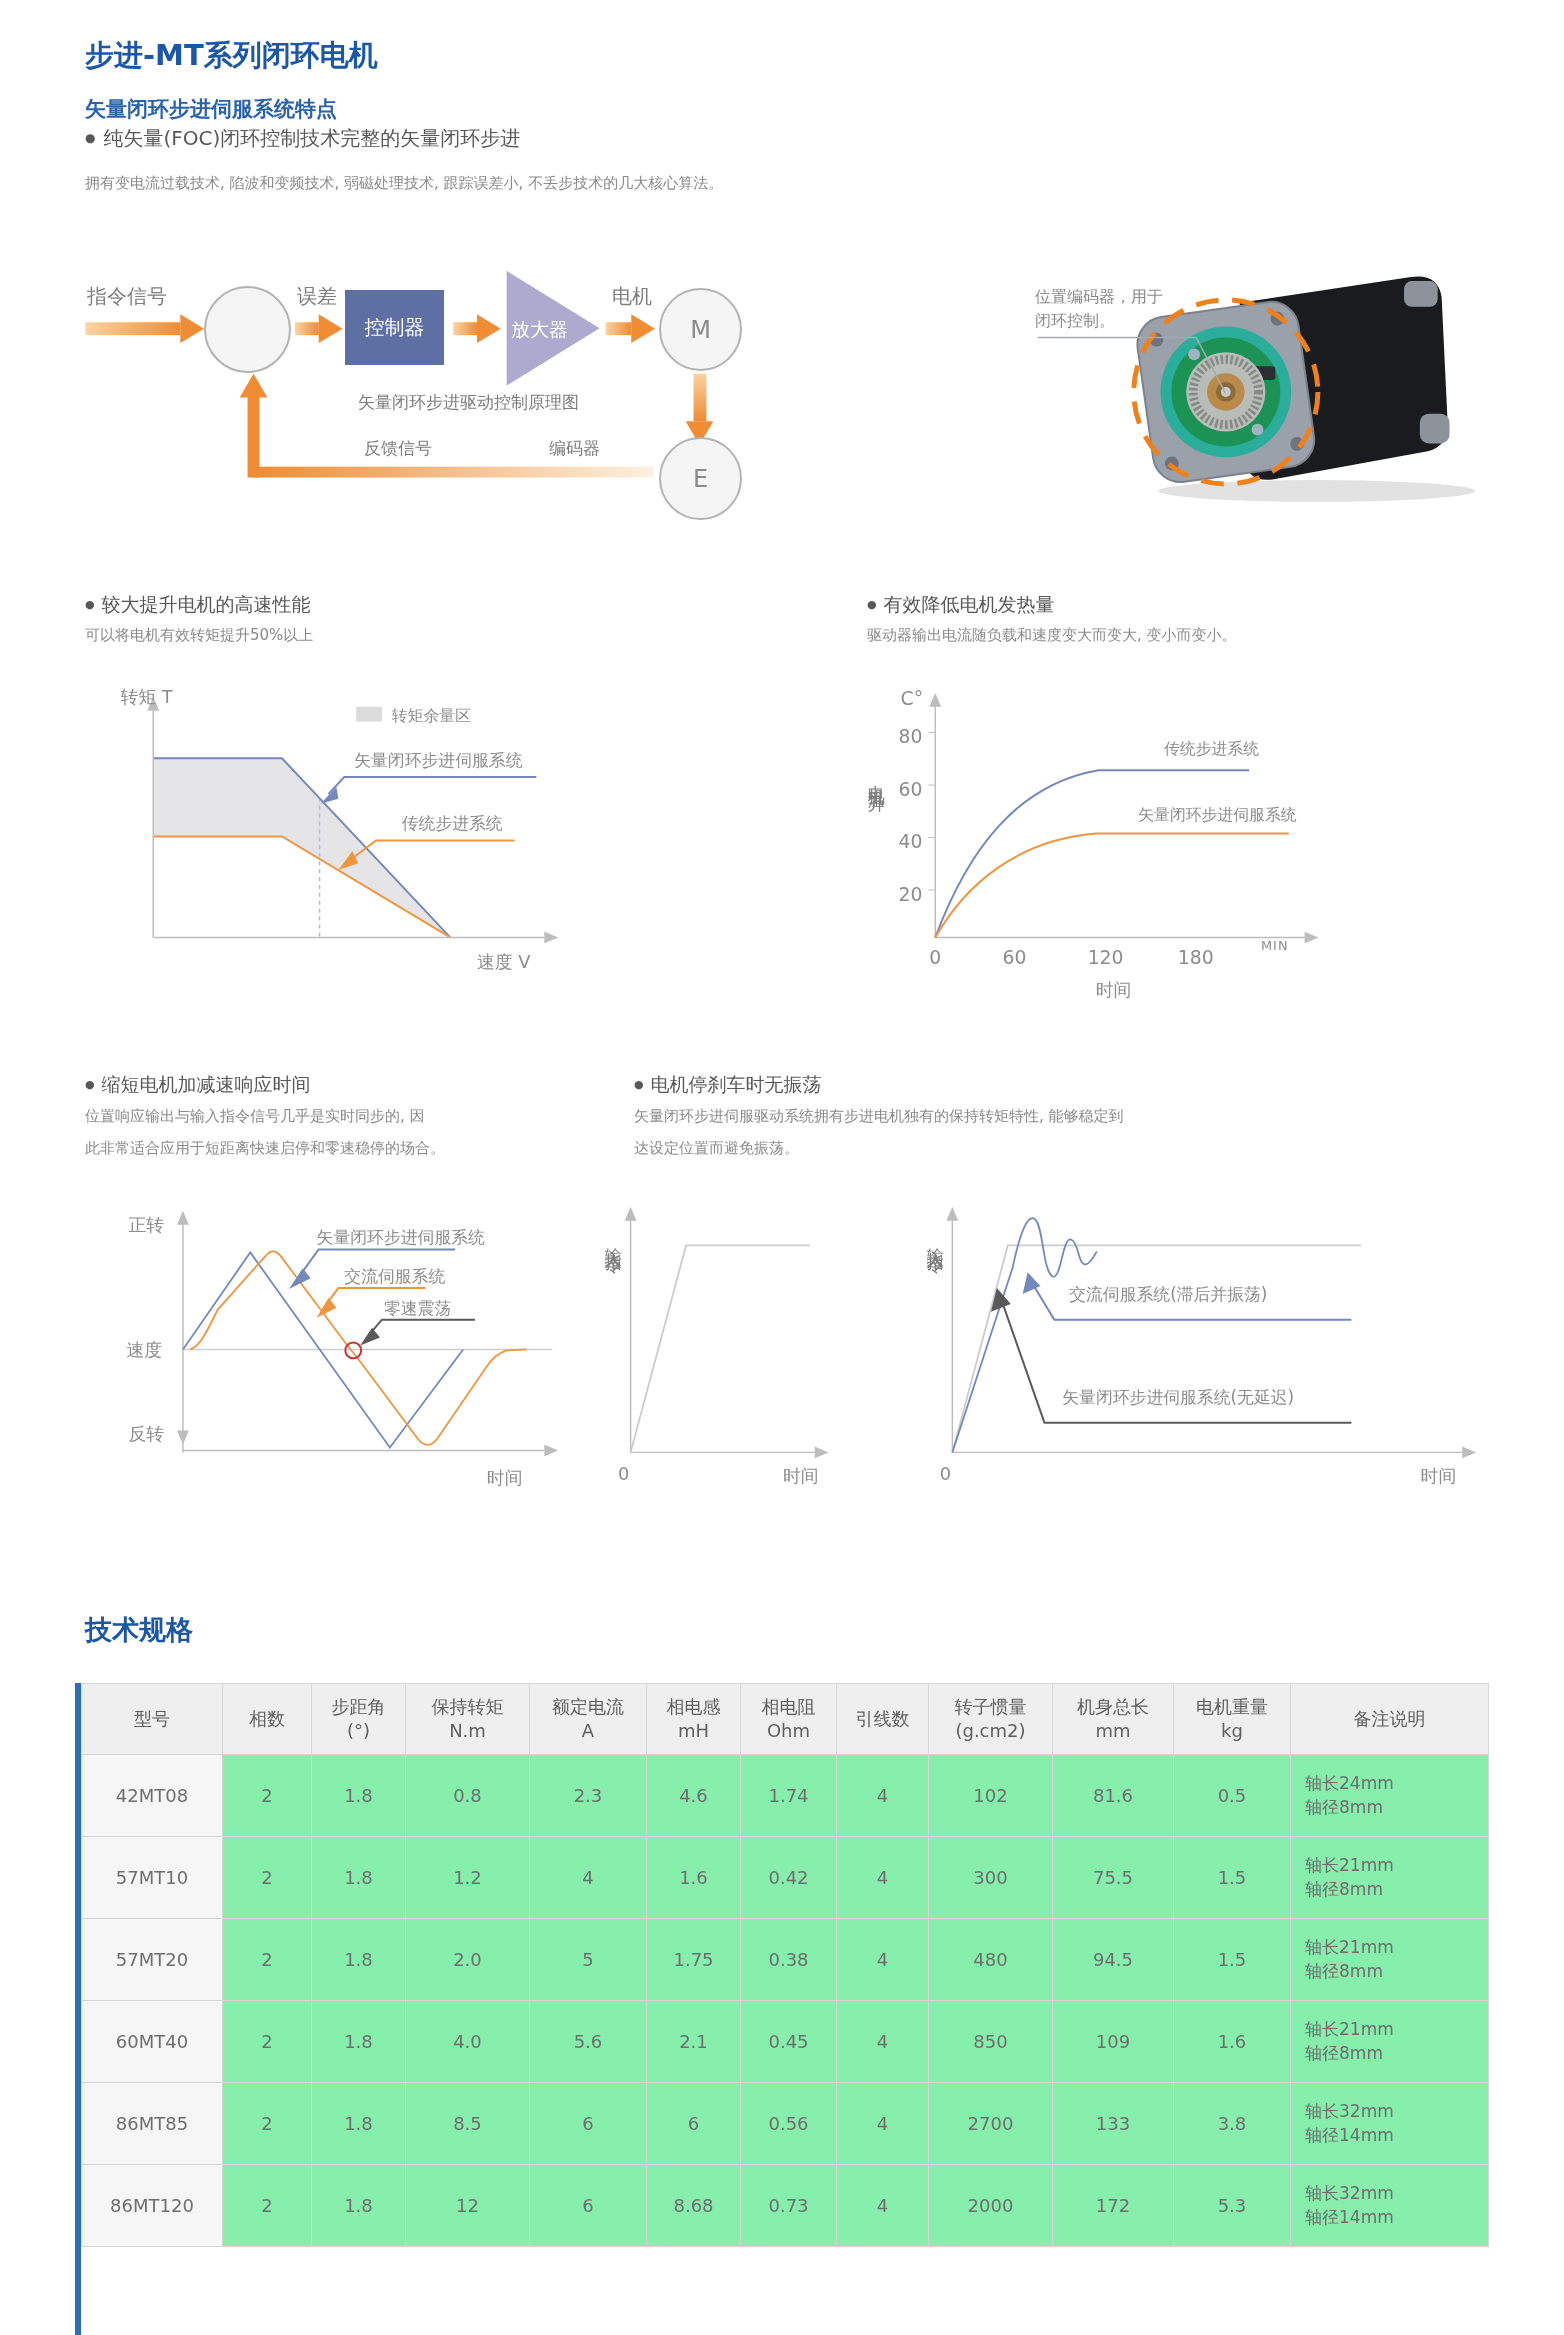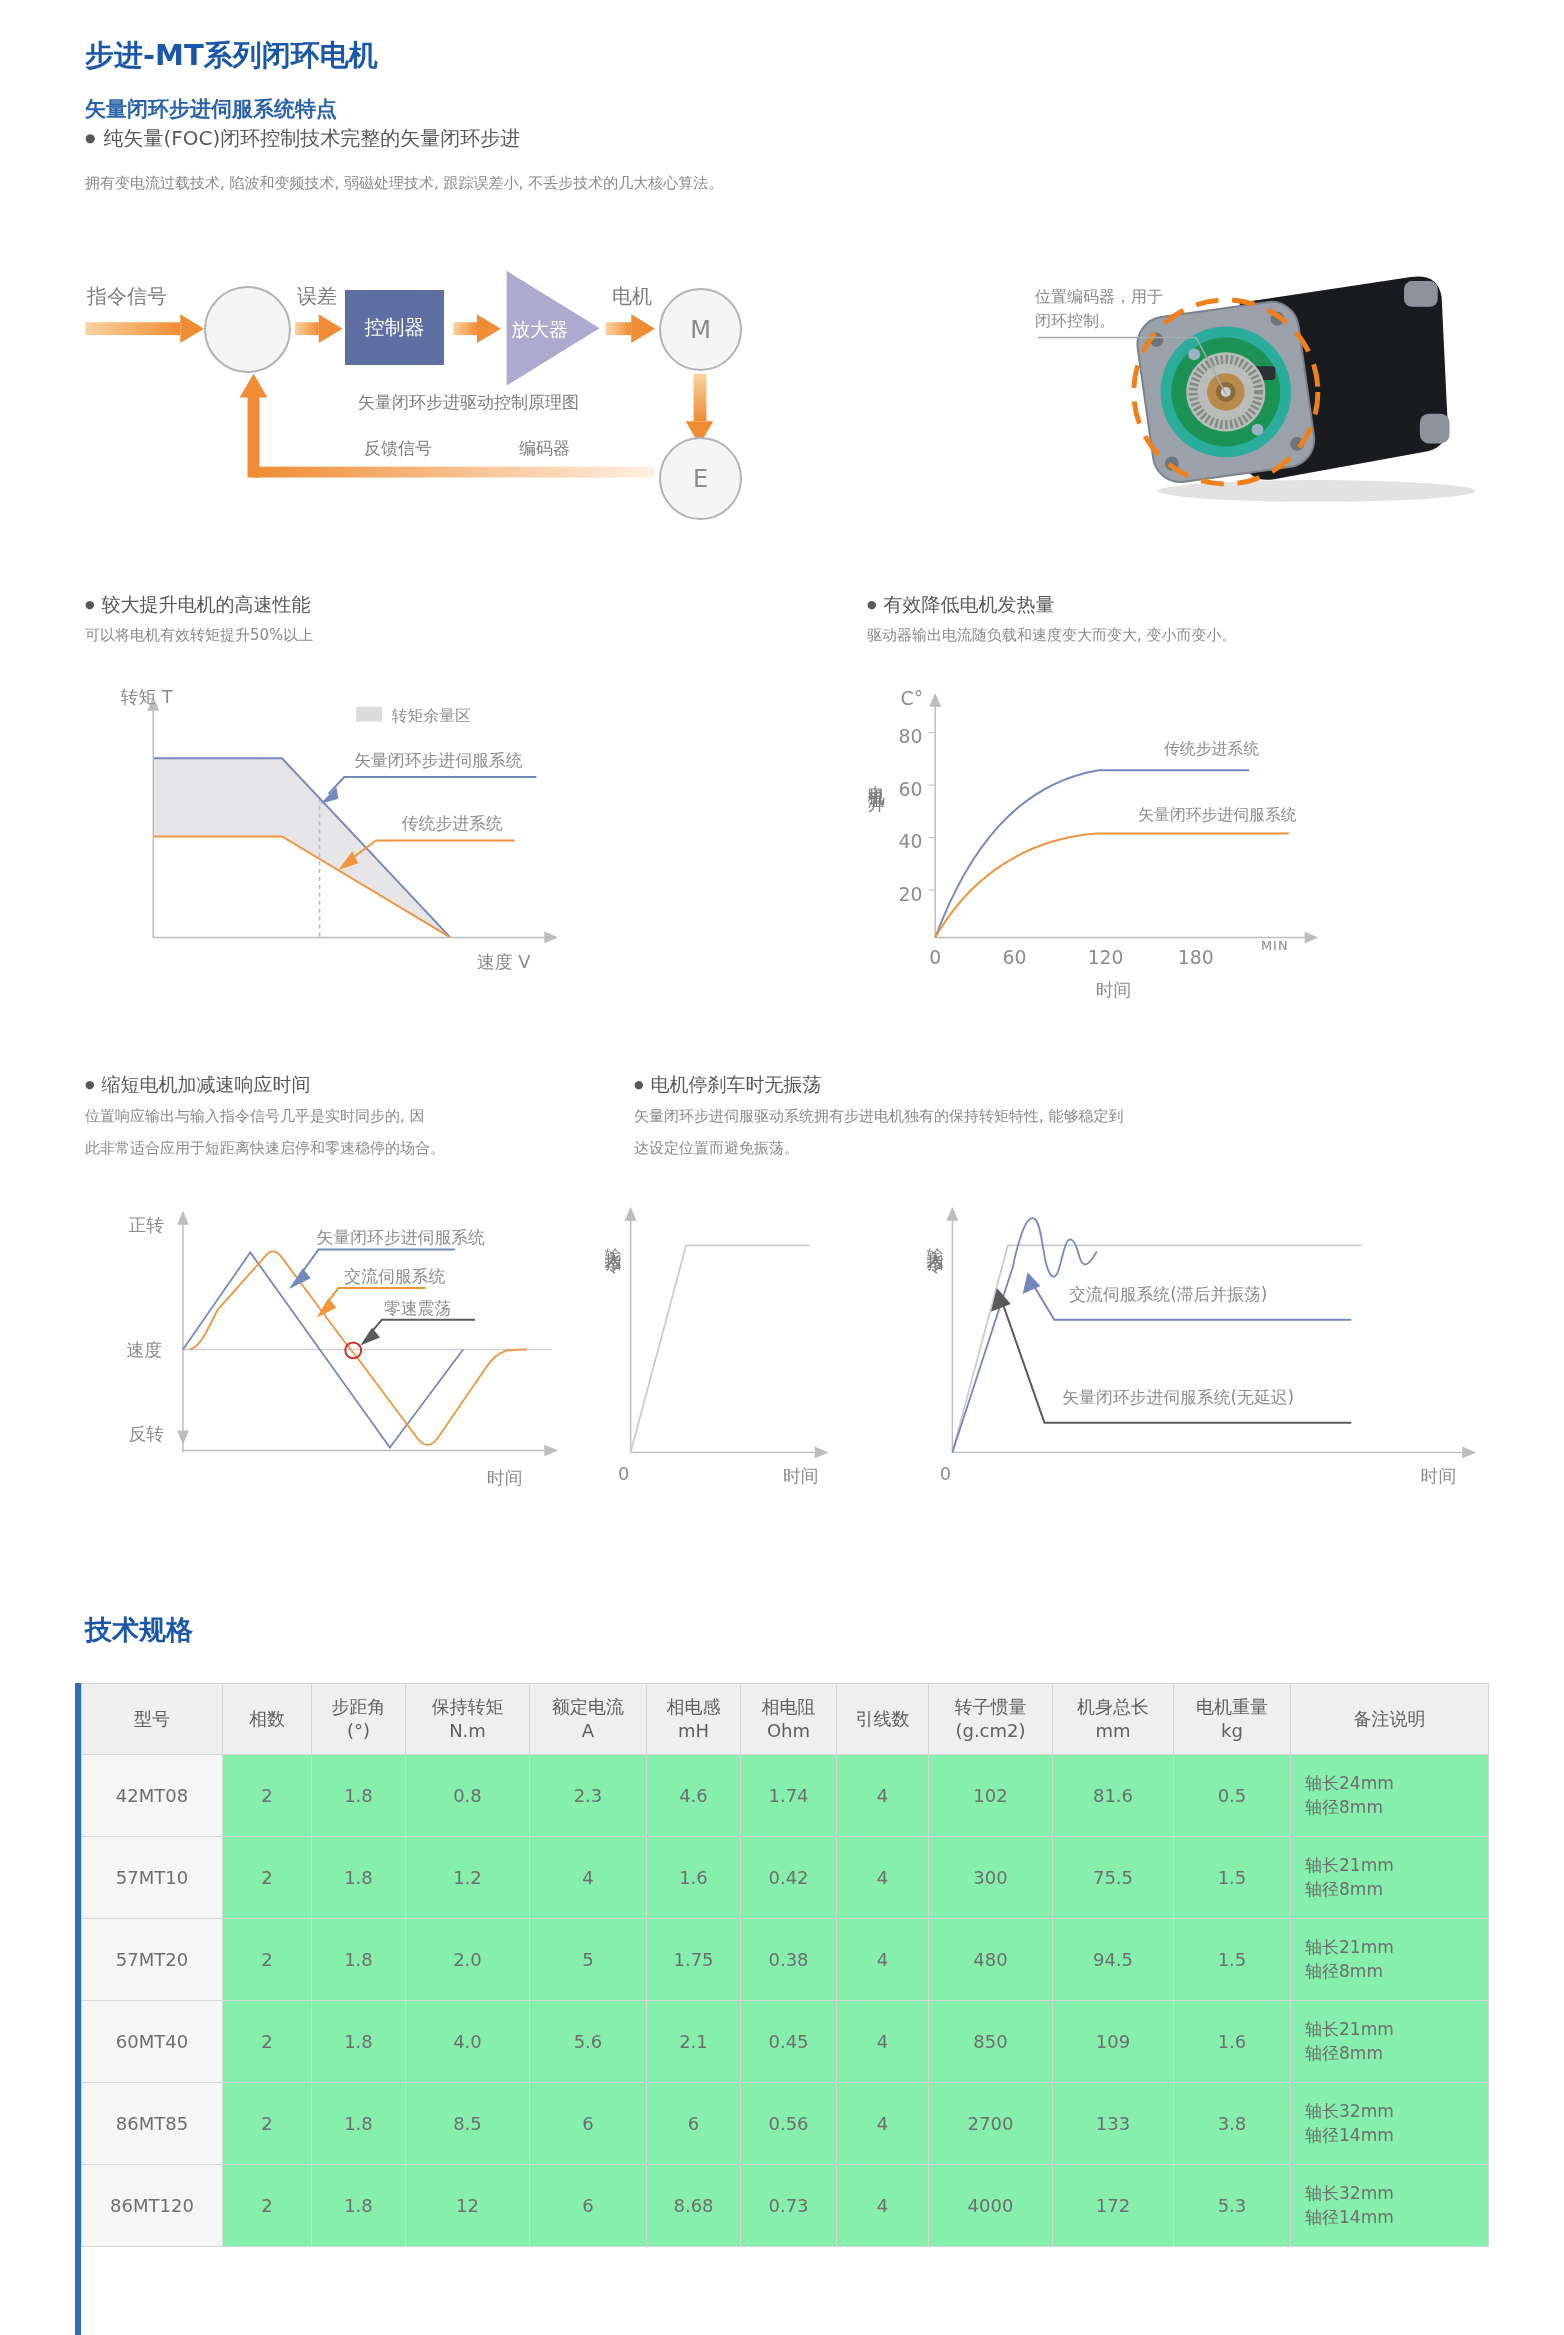--- a/index.html
+++ b/index.html
@@ -98,21 +98,21 @@
   <div class="abs dia-label" style="left:87px;top:283px;">指令信号</div>
   <div class="abs circle" style="left:204px;top:286px;width:87px;height:87px;"></div>
   <div class="abs dia-label" style="left:297px;top:283px;">误差</div>
   <div class="abs ctrl-box" style="left:345px;top:290px;width:99px;height:75px;">控制器</div>
   <div class="abs amp-label" style="left:511px;top:317px;width:71px;">放大器</div>
   <div class="abs dia-label" style="left:612px;top:283px;">电机</div>
   <div class="abs circle" style="left:659px;top:288px;width:83px;height:83px;">M</div>
   <div class="abs circle" style="left:659px;top:437px;width:83px;height:83px;">E</div>
   <div class="abs dia-small" style="left:358px;top:391px;">矢量闭环步进驱动控制原理图</div>
   <div class="abs dia-small" style="left:364px;top:437px;">反馈信号</div>
-  <div class="abs dia-small" style="left:519px;top:437px;">编码器</div>
+  <div class="abs dia-small" style="left:549px;top:437px;">编码器</div>
 
   <svg class="abs" style="left:1010px;top:265px;" width="495" height="243" viewBox="0 0 500 245">
     <ellipse cx="310" cy="228" rx="160" ry="11" fill="#E2E2E2"></ellipse>
     <path d="M232,38 L405,12 Q432,8 436,32 L442,158 Q444,182 422,188 L268,216 Q240,221 235,195 Z" fill="#1A1B1E"></path>
     <rect x="398" y="16" width="34" height="26" rx="8" fill="#8E939B"></rect>
     <rect x="414" y="150" width="30" height="30" rx="9" fill="#8E939B"></rect>
     <g transform="rotate(-8 218 128)">
       <rect x="136" y="44" width="164" height="168" rx="28" fill="#9AA1AA" stroke="#7C828B" stroke-width="2"></rect>
       <circle cx="156" cy="66" r="7" fill="#6E747D"></circle>
       <circle cx="280" cy="62" r="7" fill="#6E747D"></circle>
@@ -370,21 +370,21 @@
       </tr>
       <tr>
         <td class="model">86MT120</td>
         <td>2</td>
         <td>1.8</td>
         <td>12</td>
         <td>6</td>
         <td>8.68</td>
         <td>0.73</td>
         <td>4</td>
-        <td>4000</td>
+        <td>2000</td>
         <td>172</td>
         <td>5.3</td>
         <td class="remark">轴长32mm
 轴径14mm</td>
       </tr>
     </tbody>
   </table>
 
 </div>
 

